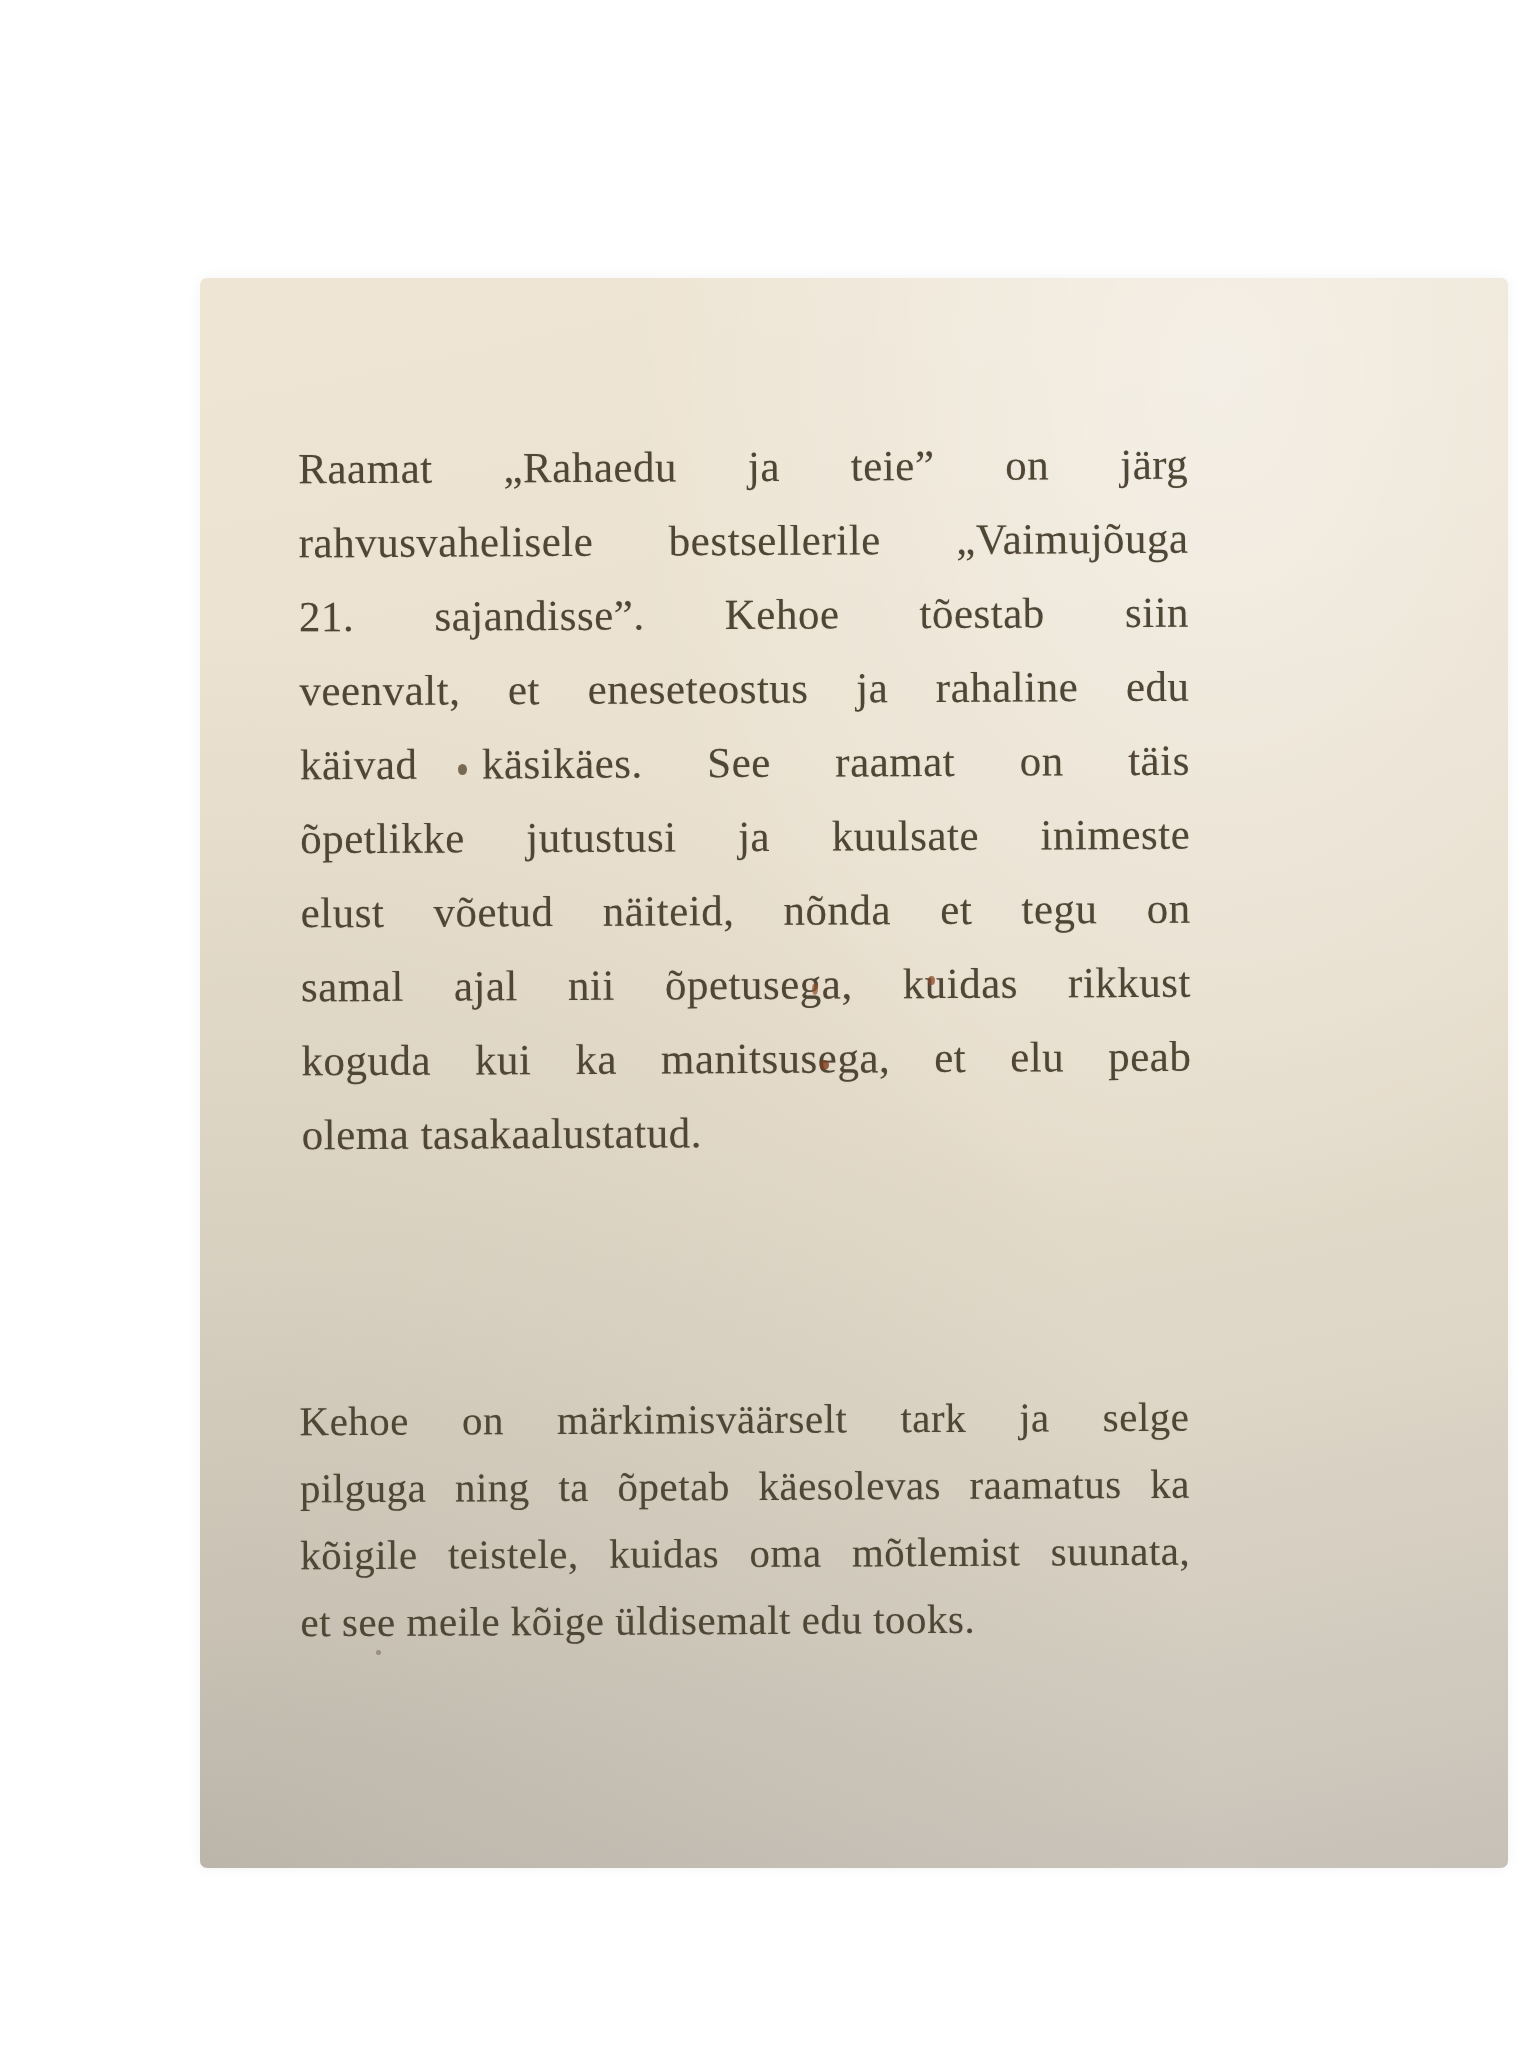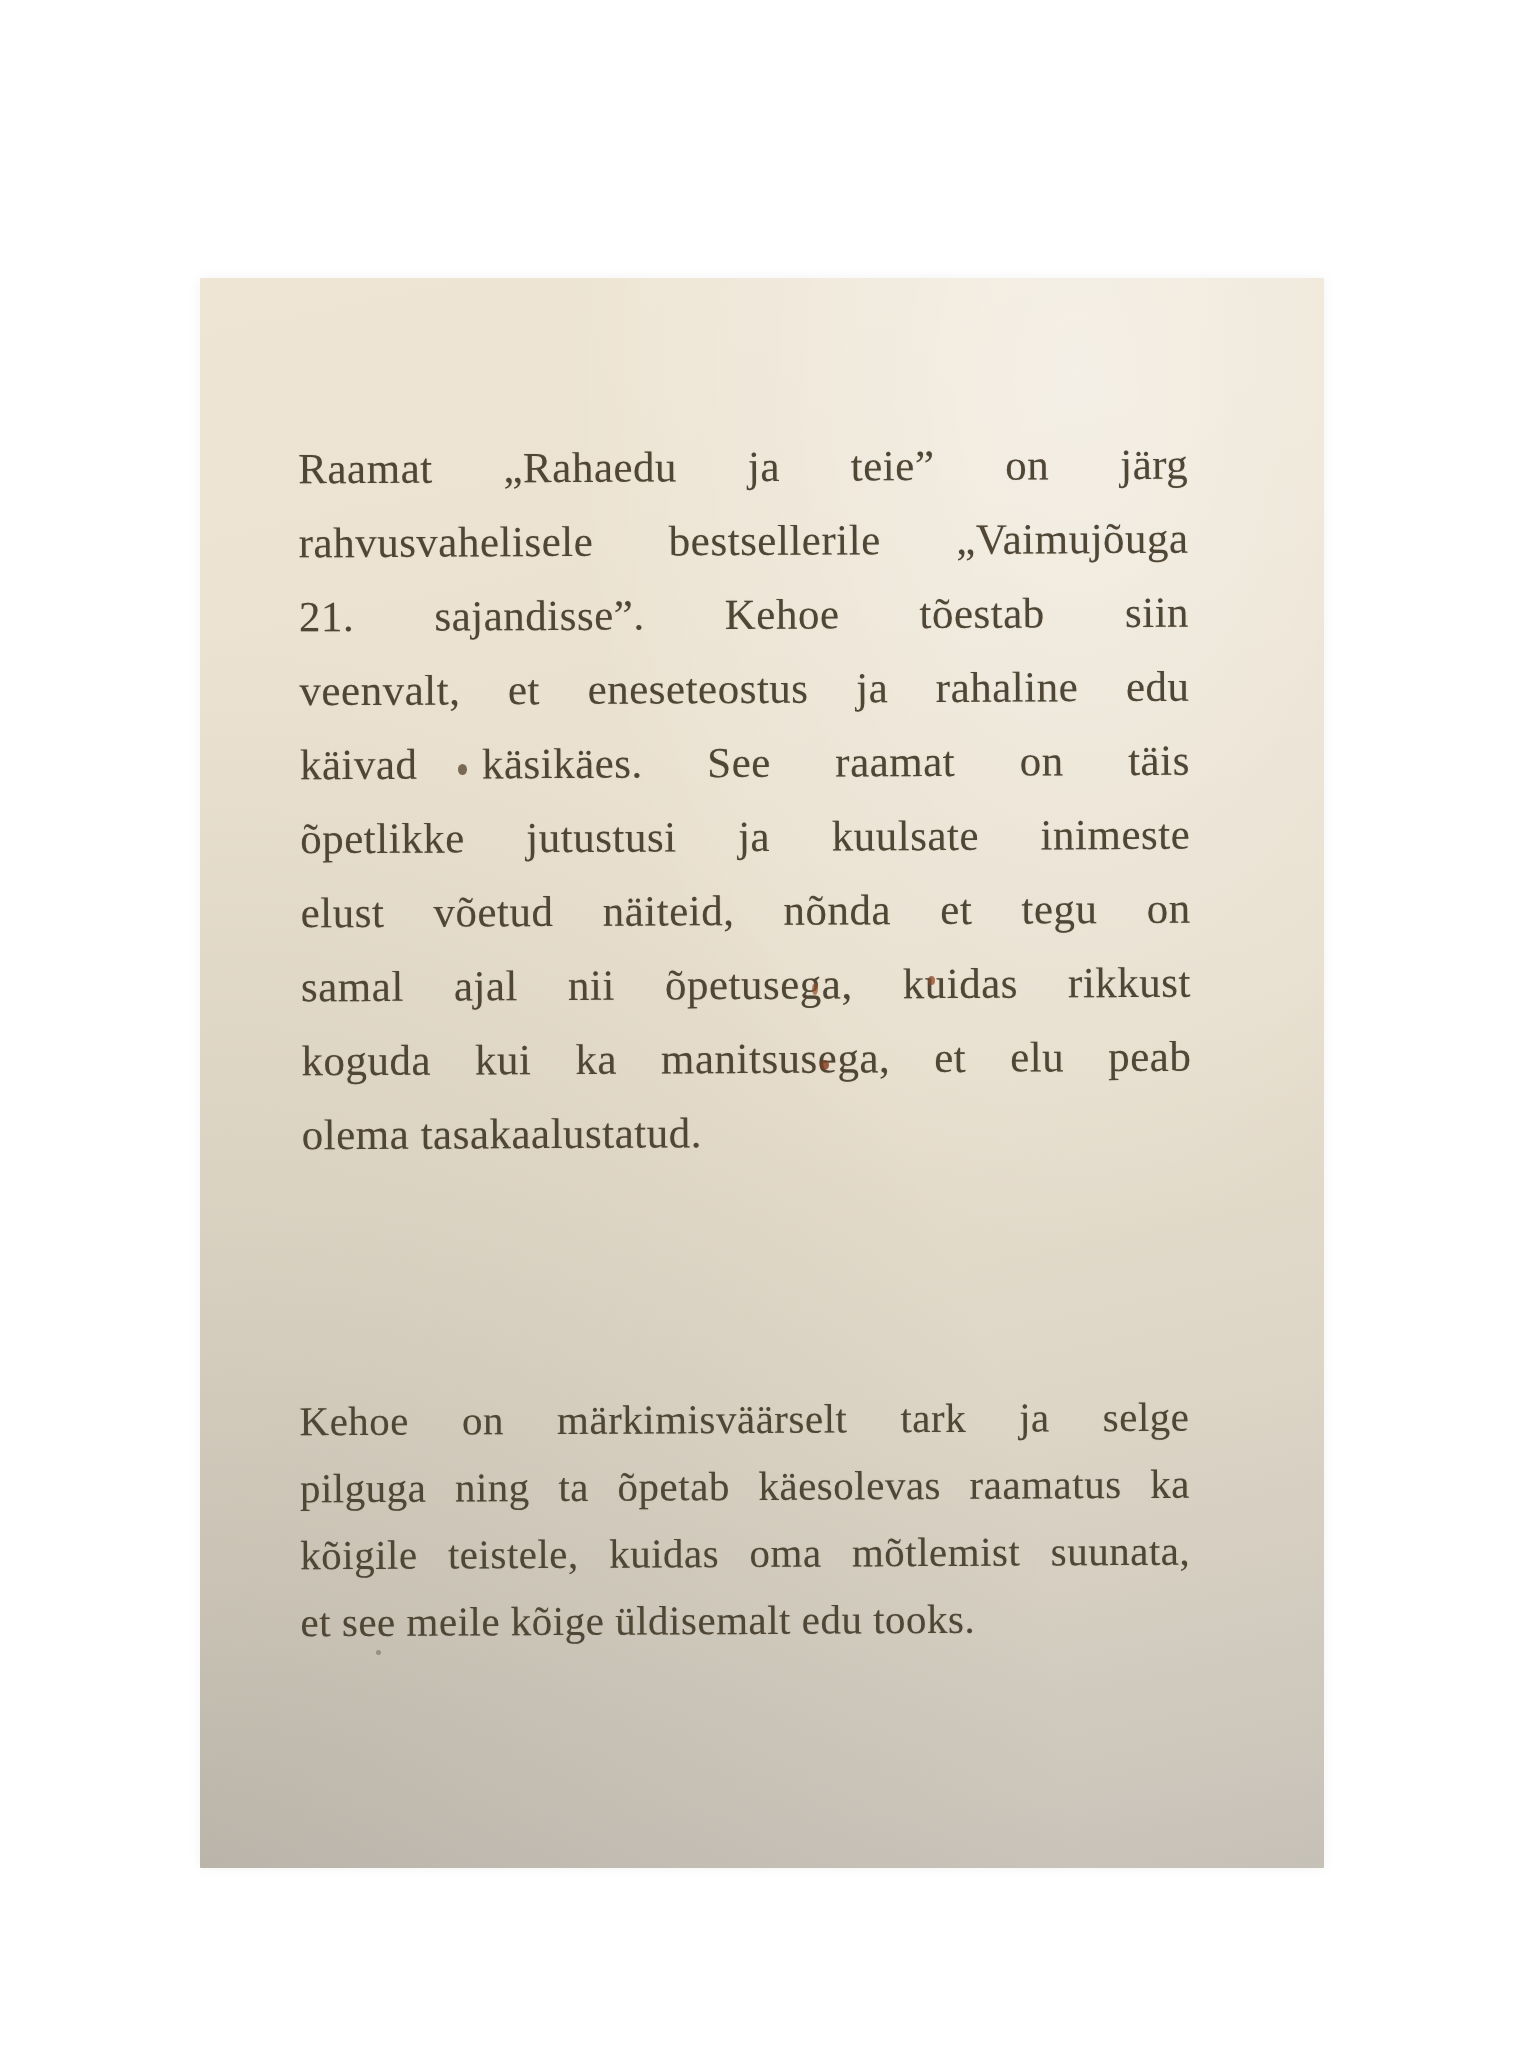--- a/index.html
+++ b/index.html
@@ -14,23 +14,23 @@
   .canvas {
     position: relative;
     width: 1536px;
     height: 2048px;
     background: #ffffff;
   }
   .page {
     position: absolute;
     left: 200px;
     top: 278px;
-    width: 1124px;
+    width: 1308px;
     height: 1590px;
-    border-radius: 1px;
+    border-radius: 7px;
     background:
       radial-gradient(ellipse at 78% 6%, rgba(255,255,255,0.45), rgba(255,255,255,0) 42%),
       radial-gradient(ellipse at 0% 100%, rgba(80,78,74,0.18), rgba(80,78,74,0) 55%),
       linear-gradient(168deg, #eee5d4 0%, #eae1d0 30%, #e6ddcc 52%, #ddd5c6 72%, #cdc7bc 92%, #c6c1b7 100%);
     box-shadow: 0 0 14px rgba(0,0,0,0.05);
   }
   .para {
     position: absolute;
     left: 100px;
     width: 890px;

